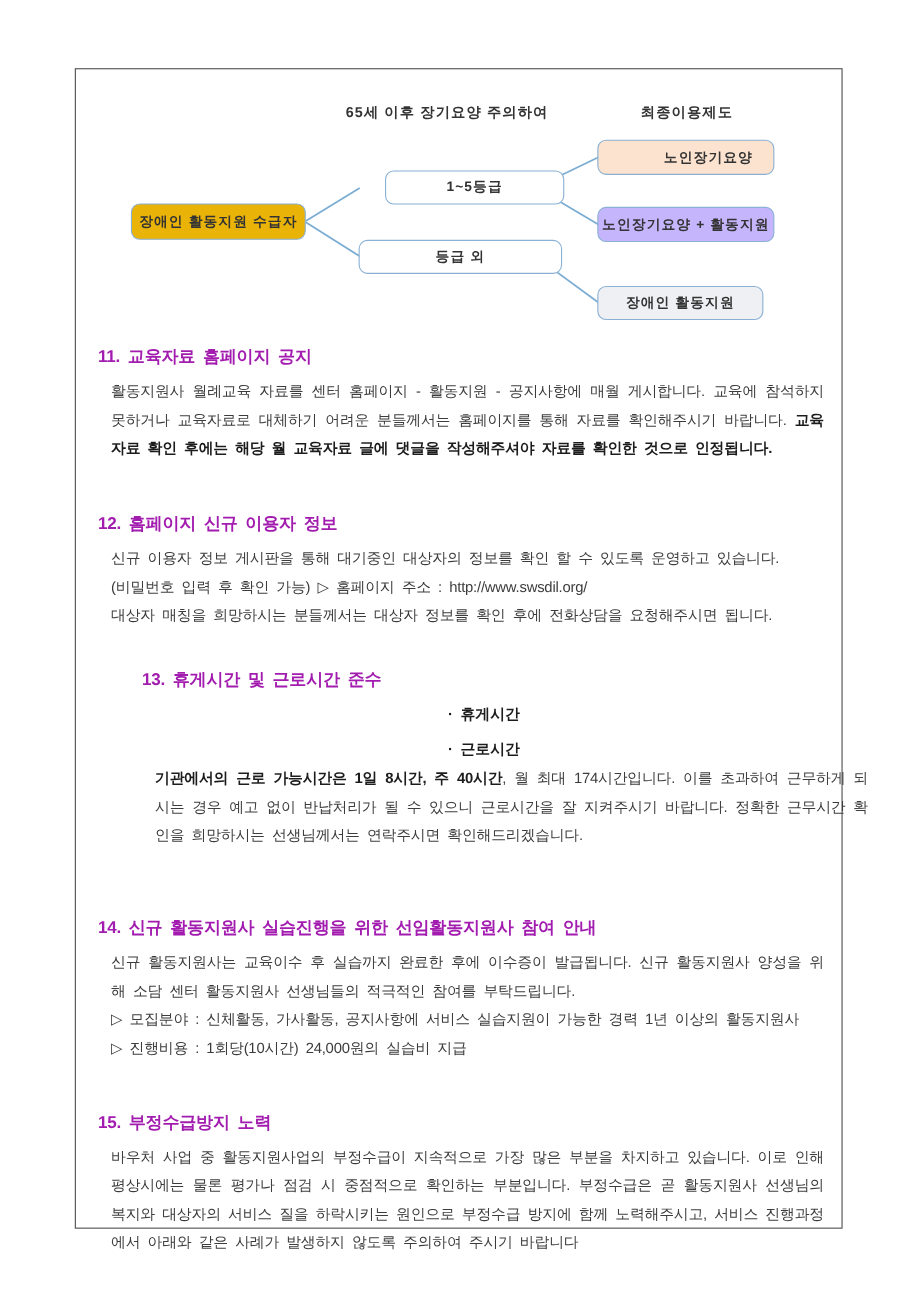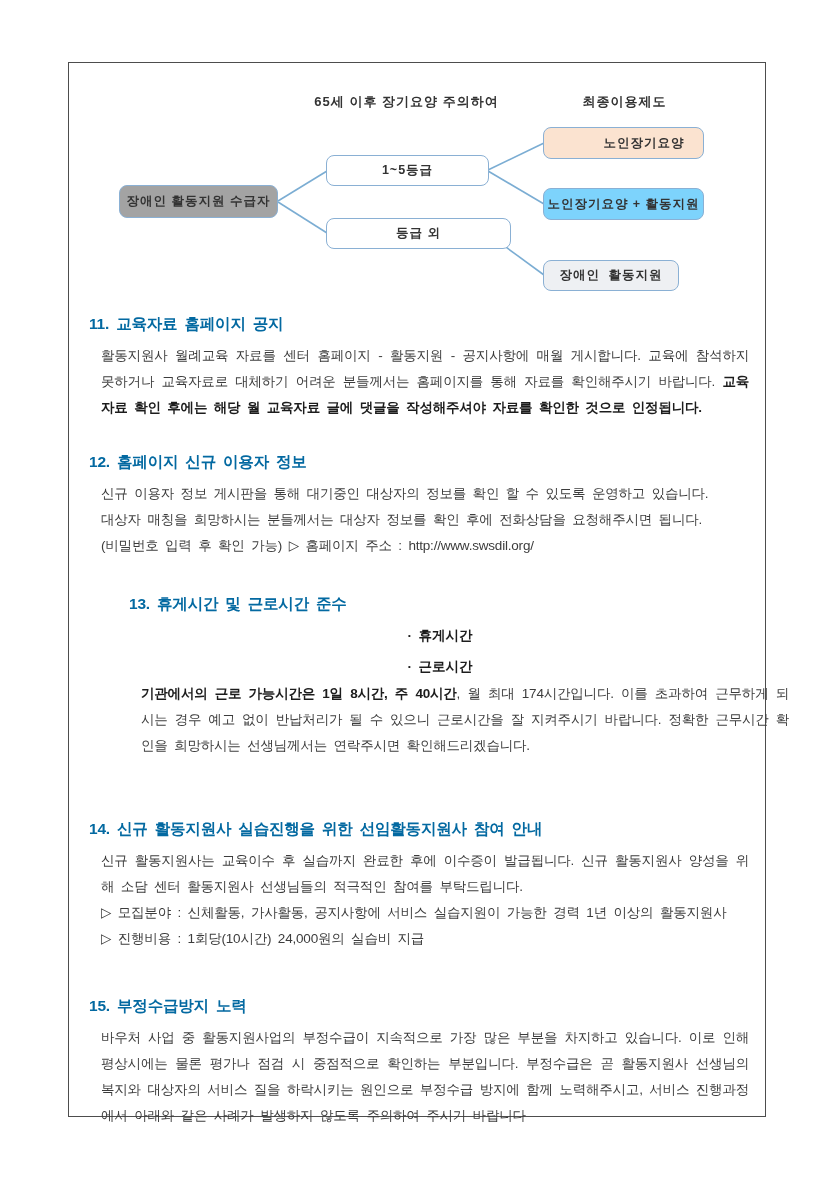--- a/index.html
+++ b/index.html
@@ -60,38 +60,38 @@
     font-weight: bold;
     color: #333333;
     letter-spacing: 1px;
     white-space: nowrap;
   }
   .n-source  { left: 50px;  top: 122px; width: 159px; height: 33px; }
   .n-grade1  { left: 257px; top: 92px;  width: 163px; height: 31px; }
   .n-grade2  { left: 257px; top: 155px; width: 185px; height: 31px; }
   .n-right1  { left: 474px; top: 64px;  width: 161px; height: 32px; padding-left: 41px; }
   .n-right2  { left: 474px; top: 125px; width: 161px; height: 32px; }
-  .n-right3  { left: 474px; top: 197px; width: 136px; height: 31px; font-family: Liberation Mono, monospace; }
+  .n-right3  { left: 474px; top: 197px; width: 151px; height: 31px; }
   
   .content {
     position: absolute;
     left: 20px;
     top: 251px;
     width: 662px;
   }
   .sec { margin: 0; }
-  .sec-m32 { margin-top: 31px; }
+  .sec-m32 { margin-top: 45px; }
   .sec-m36 { margin-top: 35px; margin-left: 40px; }
   .sec-m40 { margin-top: 60px; }
   .sec-m44 { margin-top: 44px; }
   .sec-title {
     margin: 0 0 8px 0;
     font-size: 15.5px;
     font-weight: bold;
-    color: #0369a1;
+    color: #a21caf;
     letter-spacing: -0.2px;
     word-spacing: 3px;
   }
   .sec-body {
     margin: 0 0 0 12px;
     width: 648px;
     font-size: 13.5px;
     line-height: 26px;
     color: #3c3c3c;
     text-align: justify;
@@ -122,41 +122,41 @@
         <line x1="209" y1="138" x2="258" y2="108" stroke="#7badd3" stroke-width="1.6"></line>
         <line x1="209" y1="139" x2="258" y2="170" stroke="#7badd3" stroke-width="1.6"></line>
         <line x1="419" y1="107" x2="475" y2="80" stroke="#7badd3" stroke-width="1.6"></line>
         <line x1="419" y1="108" x2="475" y2="141" stroke="#7badd3" stroke-width="1.6"></line>
         <line x1="419" y1="171" x2="475" y2="212" stroke="#7badd3" stroke-width="1.6"></line>
       </svg>
 
       <div class="dg-header dg-h1">65세 이후 장기요양 주의하여</div>
       <div class="dg-header dg-h2">최종이용제도</div>
 
-      <div class="dg-node n-source" style="background: #a3a3a3;">장애인 활동지원 수급자</div>
-      <div class="dg-node n-grade1" style="background: rgb(255, 255, 255);">1~5등급</div>
+      <div class="dg-node n-source" style="background: #eab308;">장애인 활동지원 수급자</div>
+      <div class="dg-node n-grade1" style="background: rgb(255, 255, 255); margin-left: 24px;">1~5등급</div>
       <div class="dg-node n-grade2" style="background: rgb(255, 255, 255);">등급 외</div>
       <div class="dg-node n-right1" style="background: rgb(251, 227, 208);">노인장기요양</div>
-      <div class="dg-node n-right2" style="background: #7dd3fc;">노인장기요양 + 활동지원</div>
+      <div class="dg-node n-right2" style="background: #c4b5fd;">노인장기요양 + 활동지원</div>
       <div class="dg-node n-right3" style="background: rgb(238, 240, 243);">장애인 활동지원</div>
     </div>
 
     <div class="content">
 
       <section class="sec">
         <h2 class="sec-title">11. 교육자료 홈페이지 공지</h2>
         <p class="sec-body"><span>활동지원사 월례교육 자료를 센터 홈페이지 - 활동지원 - 공지사항에 매월 게시합니다. 교육에 참석하지 못하거나 교육자료로 대체하기 어려운 분들께서는 홈페이지를 통해 자료를 확인해주시기 바랍니다. </span><span class="bold">교육자료 확인 후에는 해당 월 교육자료 글에 댓글을 작성해주셔야 자료를 확인한 것으로 인정됩니다.</span></p>
       </section>
 
       <section class="sec sec-m32">
         <h2 class="sec-title">12. 홈페이지 신규 이용자 정보</h2>
         <p class="sec-body nojust">
           <span class="line">신규 이용자 정보 게시판을 통해 대기중인 대상자의 정보를 확인 할 수 있도록 운영하고 있습니다.</span>
+          <span class="line">(비밀번호 입력 후 확인 가능) ▷ 홈페이지 주소 : http://www.swsdil.org/</span>
           <span class="line">대상자 매칭을 희망하시는 분들께서는 대상자 정보를 확인 후에 전화상담을 요청해주시면 됩니다.</span>
-          <span class="line">(비밀번호 입력 후 확인 가능) ▷ 홈페이지 주소 : http://www.swsdil.org/</span>
         </p>
       </section>
 
       <section class="sec sec-m36">
         <h2 class="sec-title">13. 휴게시간 및 근로시간 준수</h2>
         <div class="bullet-label">· 휴게시간</div>
         <div class="bullet-label">· 근로시간</div>
         <p class="sec-body"><span class="bold">기관에서의 근로 가능시간은 1일 8시간, 주 40시간</span><span>, 월 최대 174시간입니다. 이를 초과하여 근무하게 되시는 경우 예고 없이 반납처리가 될 수 있으니 근로시간을 잘 지켜주시기 바랍니다. 정확한 근무시간 확인을 희망하시는 선생님께서는 연락주시면 확인해드리겠습니다.</span></p>
       </section>
 

